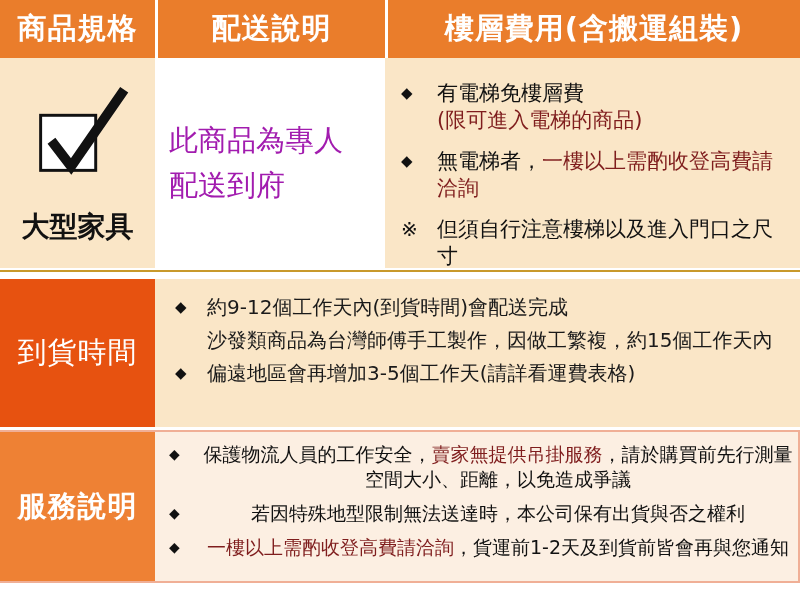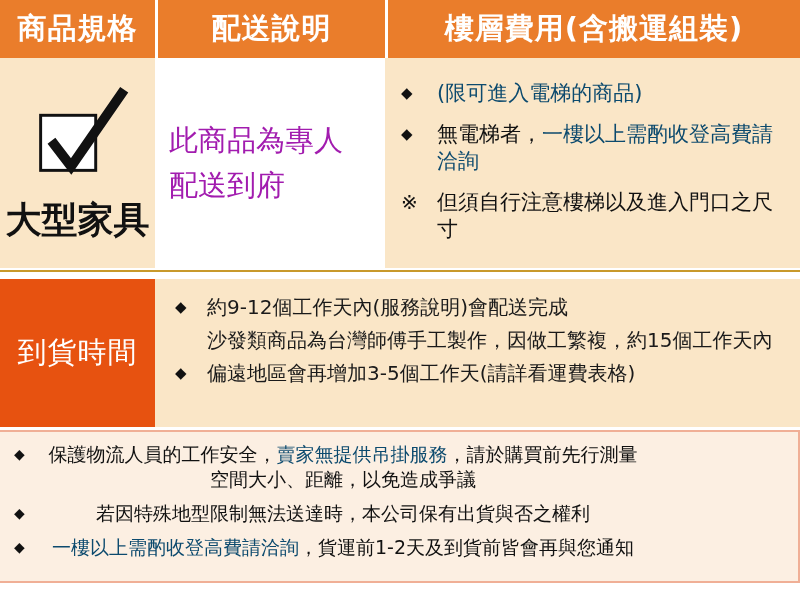--- a/index.html
+++ b/index.html
@@ -11,21 +11,21 @@
   .hcell{background:#EA7D2B;color:#fff;font-size:29px;font-weight:600;
          display:flex;align-items:center;justify-content:center;letter-spacing:1px;}
   .hc1{width:155px;}
   .hc2{width:227px;text-align:center;}
   .hc3{flex:1;}
   .hsep{width:3px;background:#fff;}
 
   
   .row2{display:flex;height:210px;}
   .spec-cell{width:155px;background:#FAE6C7;display:flex;flex-direction:column;align-items:center;padding-top:16px;box-sizing:border-box;}
-  .spec-label{font-size:36px;font-weight:600;margin-top:4px;color:#111;}
+  .spec-label{font-size:28px;font-weight:600;margin-top:16px;color:#111;}
   .delivery-cell{width:230px;background:#ffffff;display:flex;align-items:center;}
   .delivery-text{font-size:29px;font-weight:500;line-height:1.55;width:186px;margin-left:14px;color:#a21caf;}
   .ff-cell{flex:1;background:#FAE6C7;padding:22px 0 0 16px;box-sizing:border-box;}
   .ff-item{display:flex;margin-bottom:14px;}
   .blt{width:36px;font-size:15px;line-height:27px;flex-shrink:0;color:#111;}
   .blt.ref{font-size:20px;}
   .ff-text{font-size:21px;line-height:27px;width:348px;color:#111;}
 
   
   .divider-gold{height:9px;background:#fff;}
@@ -44,21 +44,21 @@
 
   
   .row4{display:flex;height:153px;border:2px solid #F0AF96;border-left:none;box-sizing:border-box;}
   .row4-label{width:155px;background:#EE8134;color:#fff;font-size:29px;font-weight:600;
               display:flex;align-items:center;justify-content:center;letter-spacing:1px;flex-shrink:0;}
   .row4-content{flex:1;background:#FCEFE2;padding:10px 0 0 14px;box-sizing:border-box;font-size:19px;}
   .sv-item{display:flex;margin-bottom:9px;}
   .sv-item .blt{width:30px;font-size:14px;line-height:25px;}
   .sv-text{line-height:25px;width:598px;color:#111;text-align:center;}
 
-  .red{color:#0c4a6e;}
+  .red{color:#7f1d1d;}
   .checkbox-svg{display:block;}
 </style>
 </head>
 <body>
 
 <div class="page">
 
   <div class="hdr">
     <div class="hcell hc1">商品規格</div>
     <div class="hsep"></div>
@@ -78,20 +78,21 @@
     </div>
 
     <div class="delivery-cell">
       <div class="delivery-text">此商品為專人配送到府</div>
     </div>
 
     <div class="ff-cell">
       <div class="ff-item">
         <span class="blt">◆</span>
         <div class="ff-text">
+          <div>有電梯免樓層費</div>
           <div class="red">(限可進入電梯的商品)</div>
         </div>
       </div>
       <div class="ff-item">
         <span class="blt">◆</span>
         <div class="ff-text">
           <span>無電梯者，</span><span class="red">一樓以上需酌收登高費請洽詢</span>
         </div>
       </div>
       <div class="ff-item">
@@ -104,36 +105,37 @@
   <div class="divider-gold">
     <div class="line"></div>
   </div>
 
   <div class="row3">
     <div class="row3-label">到貨時間</div>
     <div class="row3-content">
       <div class="r3-item">
         <span class="blt">◆</span>
         <div class="r3-lines">
-          <div>約9-12個工作天內(服務說明)會配送完成</div>
+          <div>約9-12個工作天內(到貨時間)會配送完成</div>
           <div>沙發類商品為台灣師傅手工製作，因做工繁複，約15個工作天內</div>
         </div>
       </div>
       <div class="r3-item">
         <span class="blt">◆</span>
         <div class="r3-lines">
           <div>偏遠地區會再增加3-5個工作天(請詳看運費表格)</div>
         </div>
       </div>
     </div>
   </div>
 
   <div class="gap3"></div>
 
   <div class="row4">
+    <div class="row4-label">服務說明</div>
     <div class="row4-content">
       <div class="sv-item">
         <span class="blt">◆</span>
         <div class="sv-text">
           <span>保護物流人員的工作安全，</span><span class="red">賣家無提供吊掛服務</span><span>，請於購買前先行測量空間大小、距離，以免造成爭議</span>
         </div>
       </div>
       <div class="sv-item">
         <span class="blt">◆</span>
         <div class="sv-text">若因特殊地型限制無法送達時，本公司保有出貨與否之權利</div>

